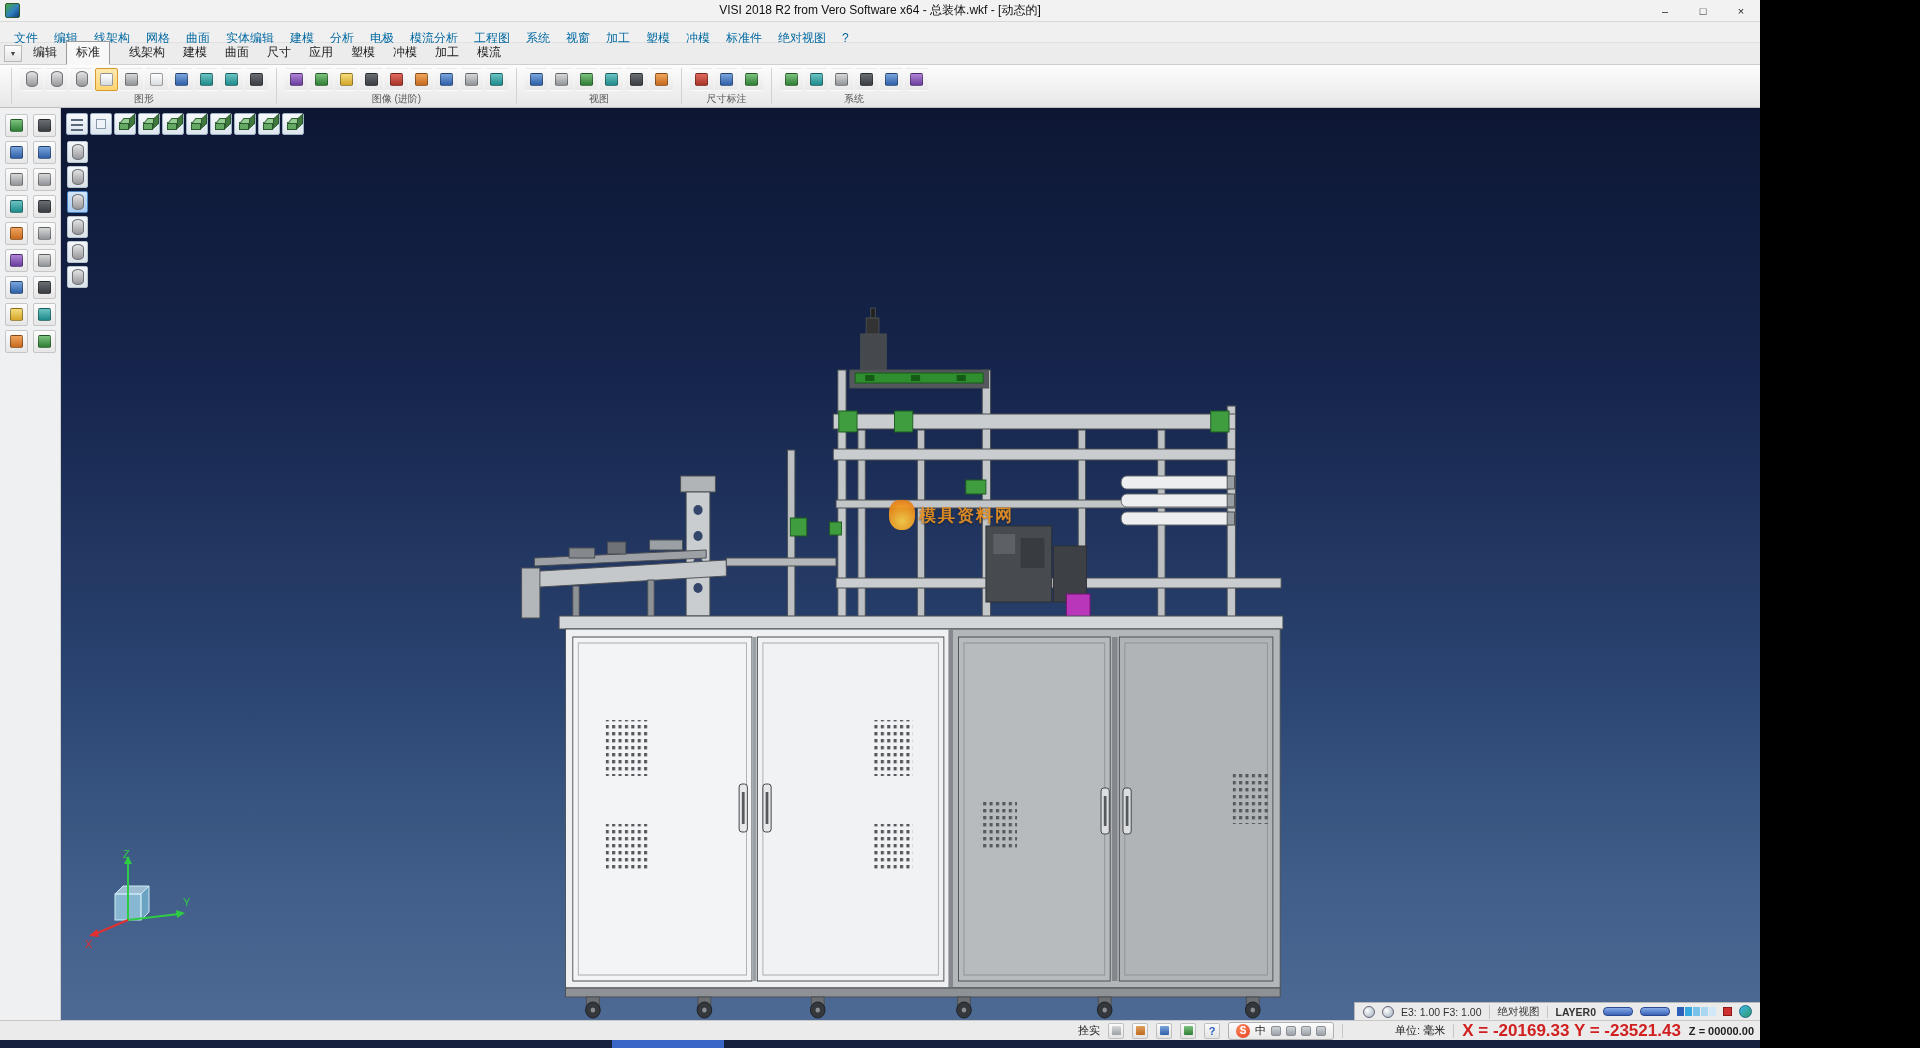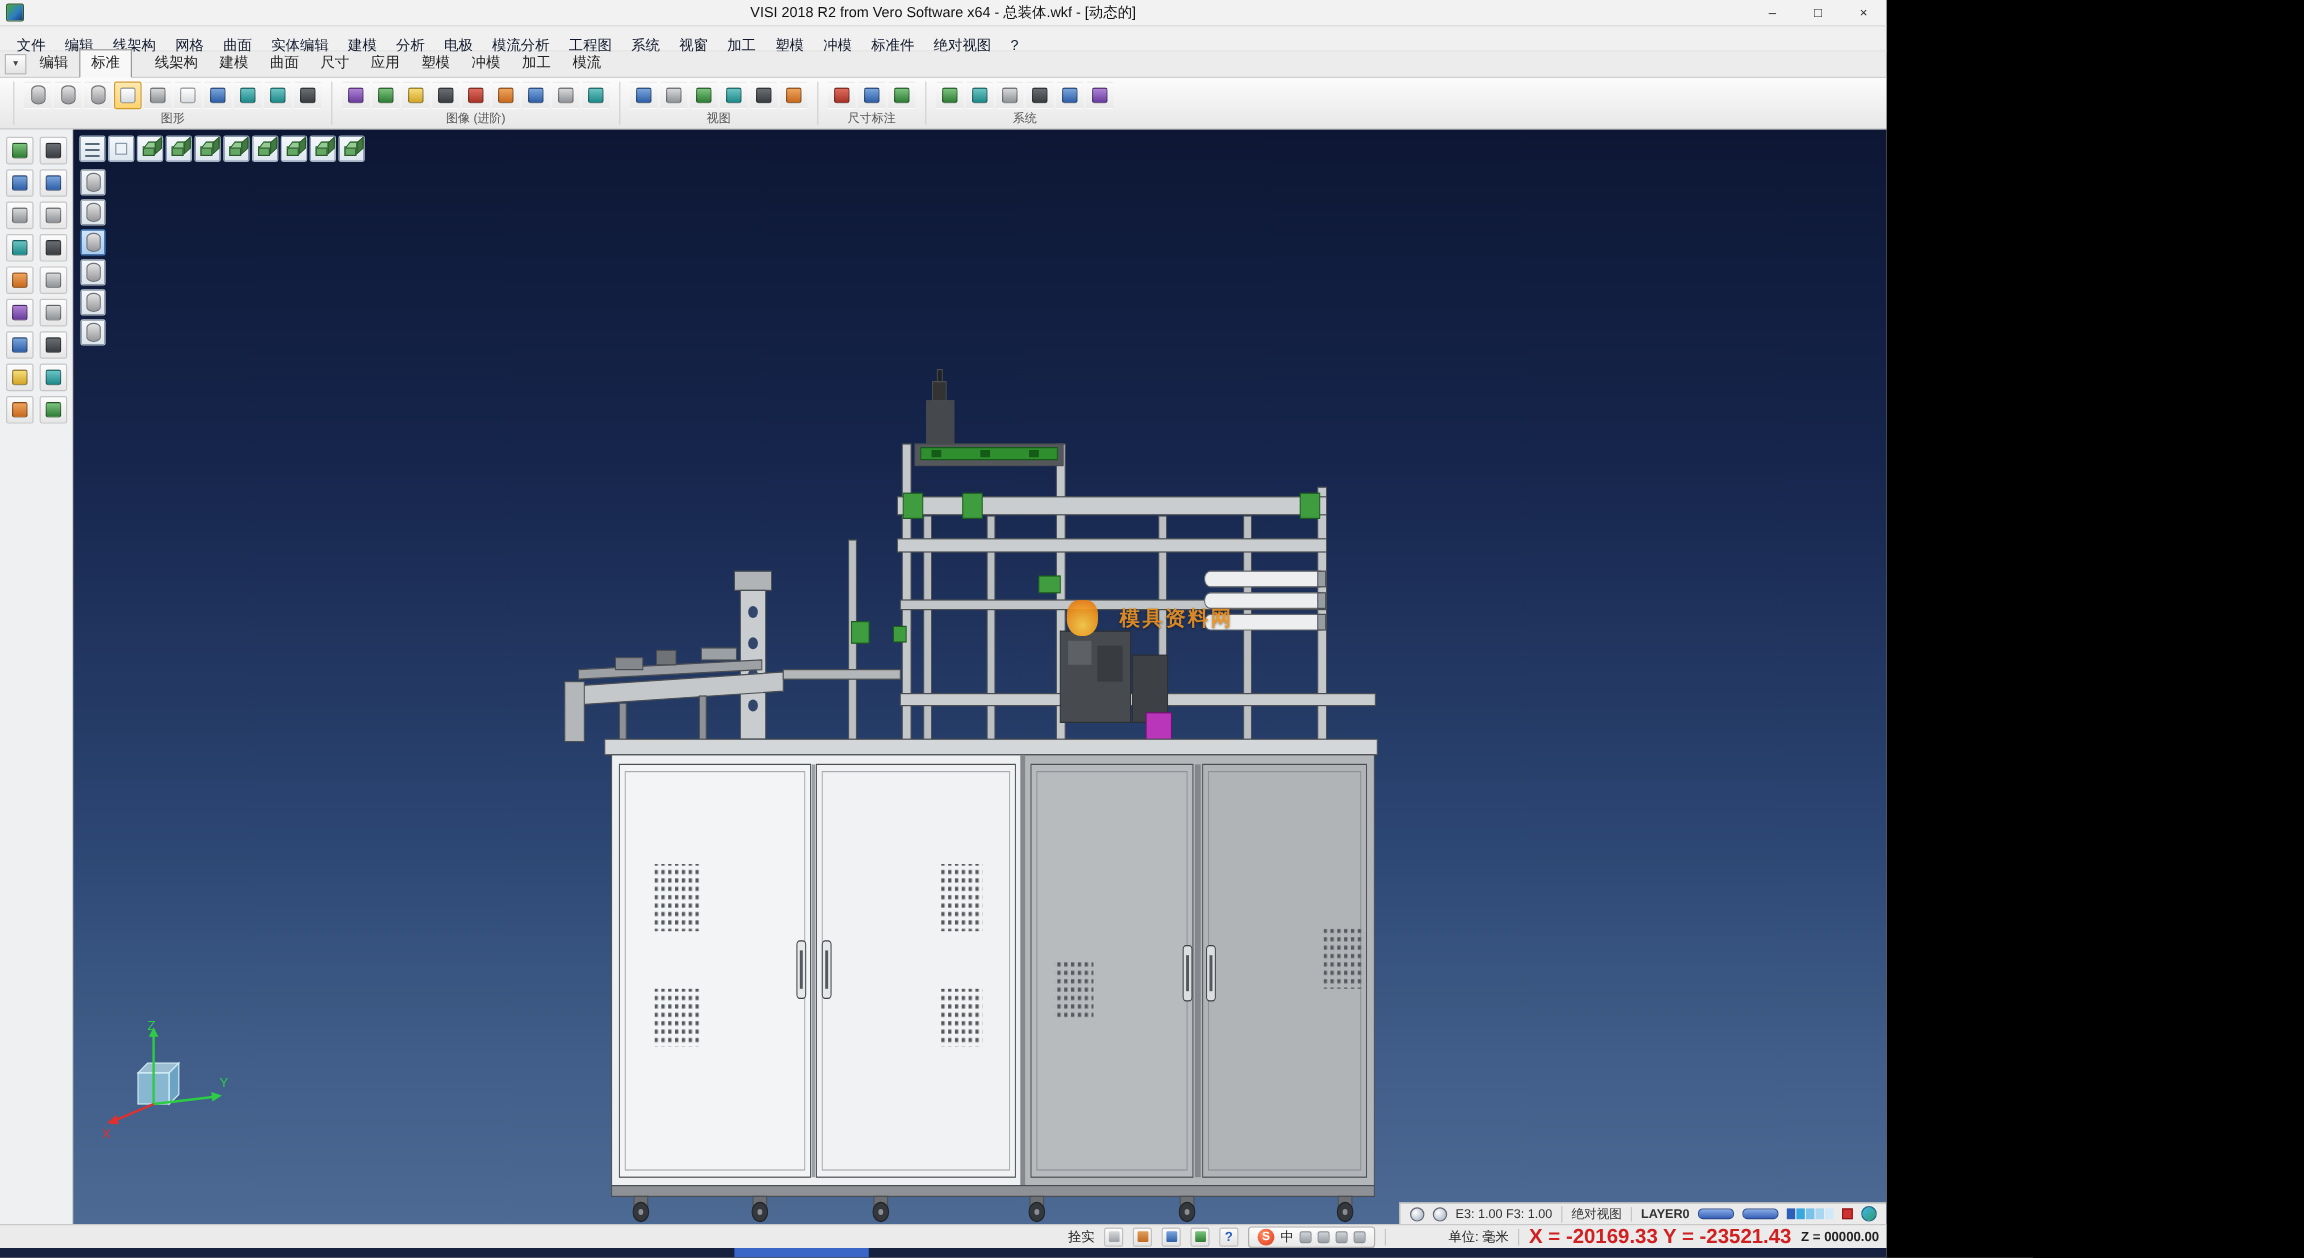--- a/index.html
+++ b/index.html
@@ -1,30 +1,30 @@
 <!DOCTYPE html>
 <html><head>
 <meta charset="utf-8">
 <style>
   * { margin:0; padding:0; box-sizing:border-box; }
   html,body { width:1920px; height:1048px; overflow:hidden; background:#000; }
   body { font-family:"Liberation Sans","DejaVu Sans",sans-serif; font-size:12px; color:#1a1a1a; }
-  .app { position:relative; width:1572px; height:1048px; background:#f0f0f0; display:flex; flex-direction:column; }
+  .app { position:relative; width:1760px; height:1048px; background:#f0f0f0; display:flex; flex-direction:column; }
 
   
   .titlebar { height:22px; background:#f2f2f2; border-bottom:1px solid #d9d9d9; position:relative; display:flex; align-items:center; }
   .appicon { width:15px; height:15px; margin-left:5px; border-radius:2px;
              background:linear-gradient(135deg,#49a942 0%,#2f7fc1 55%,#163a7a 100%); border:1px solid #2a5a2a; }
   .titletext { position:absolute; left:0; right:0; text-align:center; font-size:12px; color:#111; pointer-events:none; }
   .wincontrols { margin-left:auto; display:flex; height:100%; }
   .winbtn { width:38px; height:100%; display:flex; align-items:center; justify-content:center; font-size:11px; color:#222; }
 
   
   .menubar { height:21px; background:#f0f0f0; display:flex; align-items:center; padding-left:6px; border-bottom:1px solid #e2e2e2; }
-  .menuitem { padding:0 8px; font-size:12px; color:#0f172a; line-height:21px;margin-top:12px; }
+  .menuitem { padding:0 8px; font-size:12px; color:#0369a1; line-height:21px;margin-top:12px; }
 
   
   .tabbar { height:22px; background:#ececec; display:flex; align-items:flex-end; padding-left:4px; border-bottom:1px solid #cfcfcf; }
   .taboverflow { width:18px; height:17px; margin:0 2px 2px 0; border:1px solid #b8b8b8; background:linear-gradient(#fdfdfd,#e4e4e4);
                  display:flex; align-items:center; justify-content:center; font-size:7px; color:#444; }
   .tab { padding:2px 9px 3px; font-size:12px; color:#222; }
   .tab.active { background:#f8f8f8; border:1px solid #9a9a9a; border-bottom:1px solid #f8f8f8; margin-bottom:-1px; }
   .tabgap { width:10px; }
 
   
@@ -62,21 +62,21 @@
                 background:repeating-linear-gradient(180deg,#5a6a7a 0 2px,transparent 2px 5px); }
   .vbtn .plane { position:absolute; inset:5px; background:#eef3f8; border:1px solid #8899aa; }
   .cube3d { position:absolute; left:4px; top:8px; width:10px; height:8px; background:#63a863; border:1px solid #2d5a2d; }
   .cube3d::before { content:""; position:absolute; left:-1px; top:-5px; width:10px; height:4px; background:#92cc92; border:1px solid #2d5a2d; transform:skewX(-38deg); transform-origin:bottom left; }
   .cube3d::after { content:""; position:absolute; left:9px; top:-4px; width:4px; height:8px; background:#417a41; border:1px solid #2d5a2d; transform:skewY(-42deg); transform-origin:top left; }
   .cylcol { position:absolute; left:6px; top:33px; display:flex; flex-direction:column; gap:3px; }
   .cylbtn { width:21px; height:22px; border:1px solid #b8c4cc; background:linear-gradient(#f4f7fa,#dbe3ea); display:flex; align-items:center; justify-content:center; border-radius:2px; }
   .cylbtn.active { border-color:#4a86c8; background:linear-gradient(#d2e6fa,#a8ccf0); }
 
   .axistriad { position:absolute; left:22px; bottom:62px; }
-  .watermark { position:absolute; left:828px; top:392px; display:flex; align-items:center; gap:18px; opacity:.92; }
+  .watermark { position:absolute; left:828px; top:392px; display:flex; align-items:center; gap:4px; opacity:.92; }
   .wmlogo { width:26px; height:30px; border-radius:40% 40% 45% 45%; background:radial-gradient(circle at 50% 70%,#ffd24a 0%,#f59a1e 55%,#d96a10 100%); }
   .wmtext { font-size:17px; font-weight:bold; color:#e89020; letter-spacing:2px; text-shadow:0 1px 2px rgba(0,0,0,.5); }
 
   
   .ovpanel { position:absolute; right:0; bottom:0; height:18px; background:#ebebeb; border-top:1px solid #b8b8b8; border-left:1px solid #b8b8b8;
              display:flex; align-items:center; gap:7px; padding:0 8px; font-size:10.5px; color:#333; }
   .ovfield { border-left:1px solid #c6c6c6; padding-left:8px; white-space:nowrap; }
   .ovfield.first { border-left:none; padding-left:0; }
   .roundicon { width:12px; height:12px; border-radius:50%; border:1px solid #667; background:radial-gradient(circle at 35% 35%,#fff,#9ab); }
   .lpill { width:30px; height:9px; border-radius:4px; background:linear-gradient(#86aae6,#3a62b8); border:1px solid #2a4a90; }

